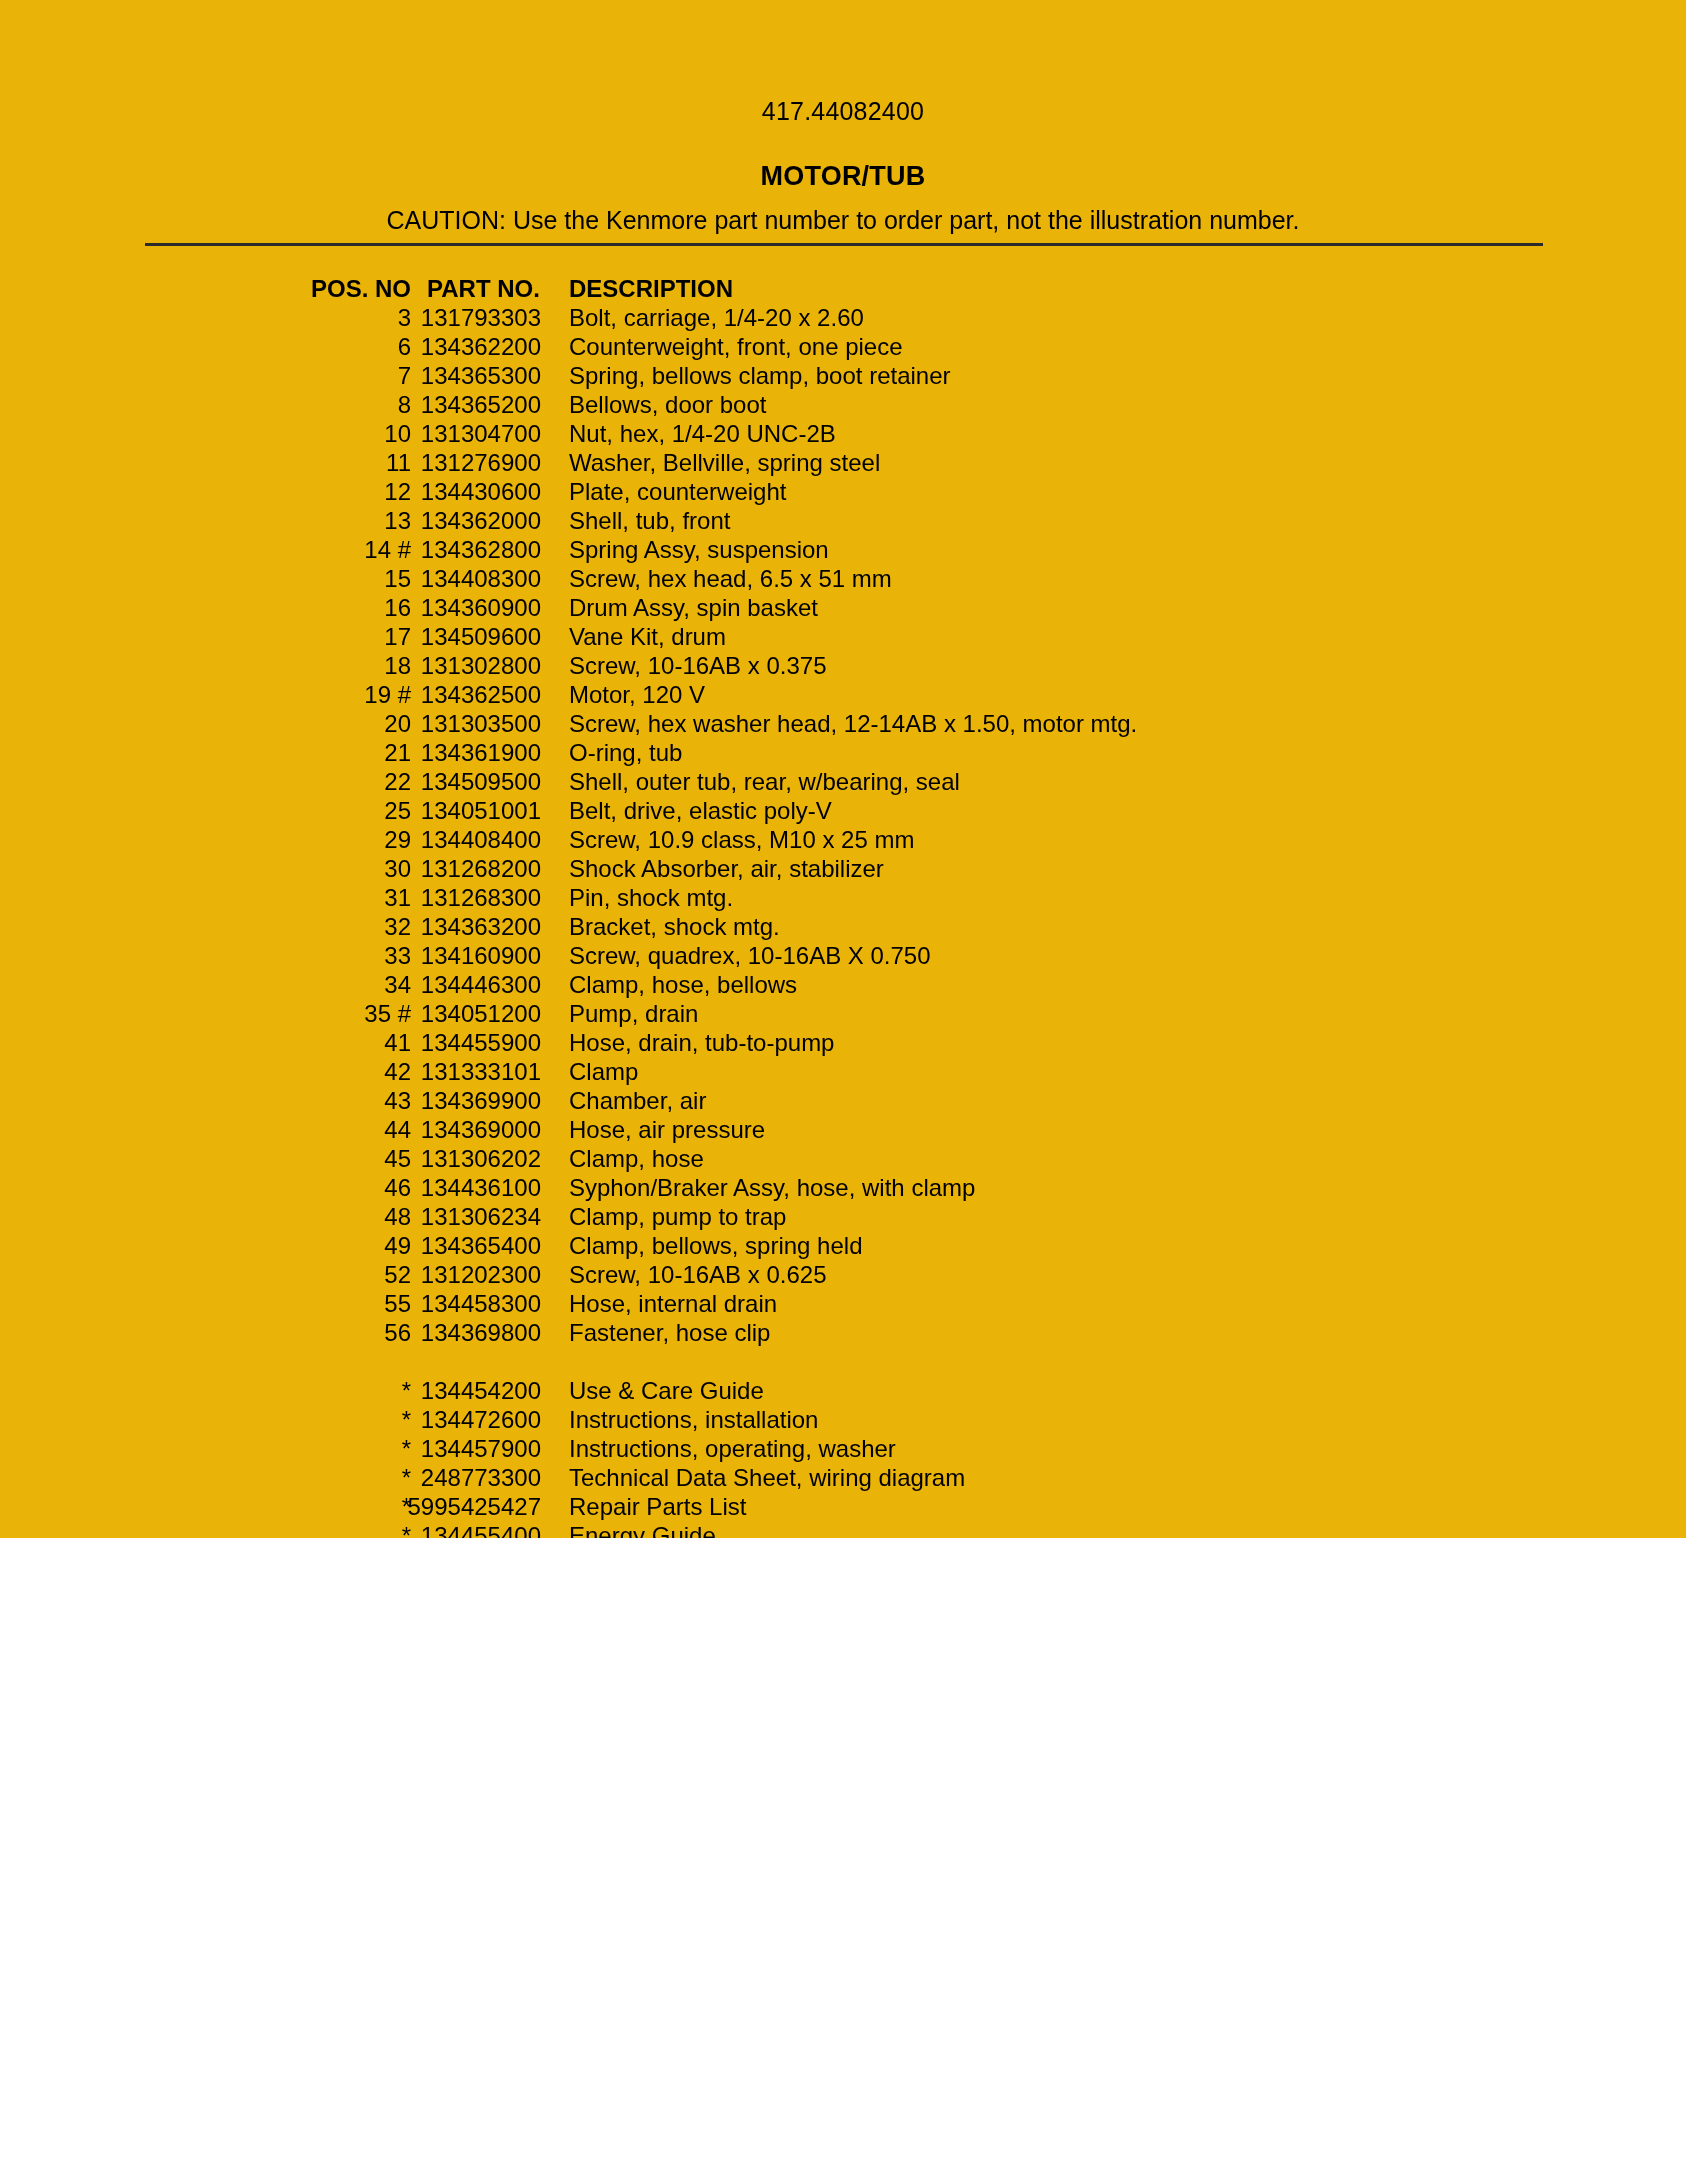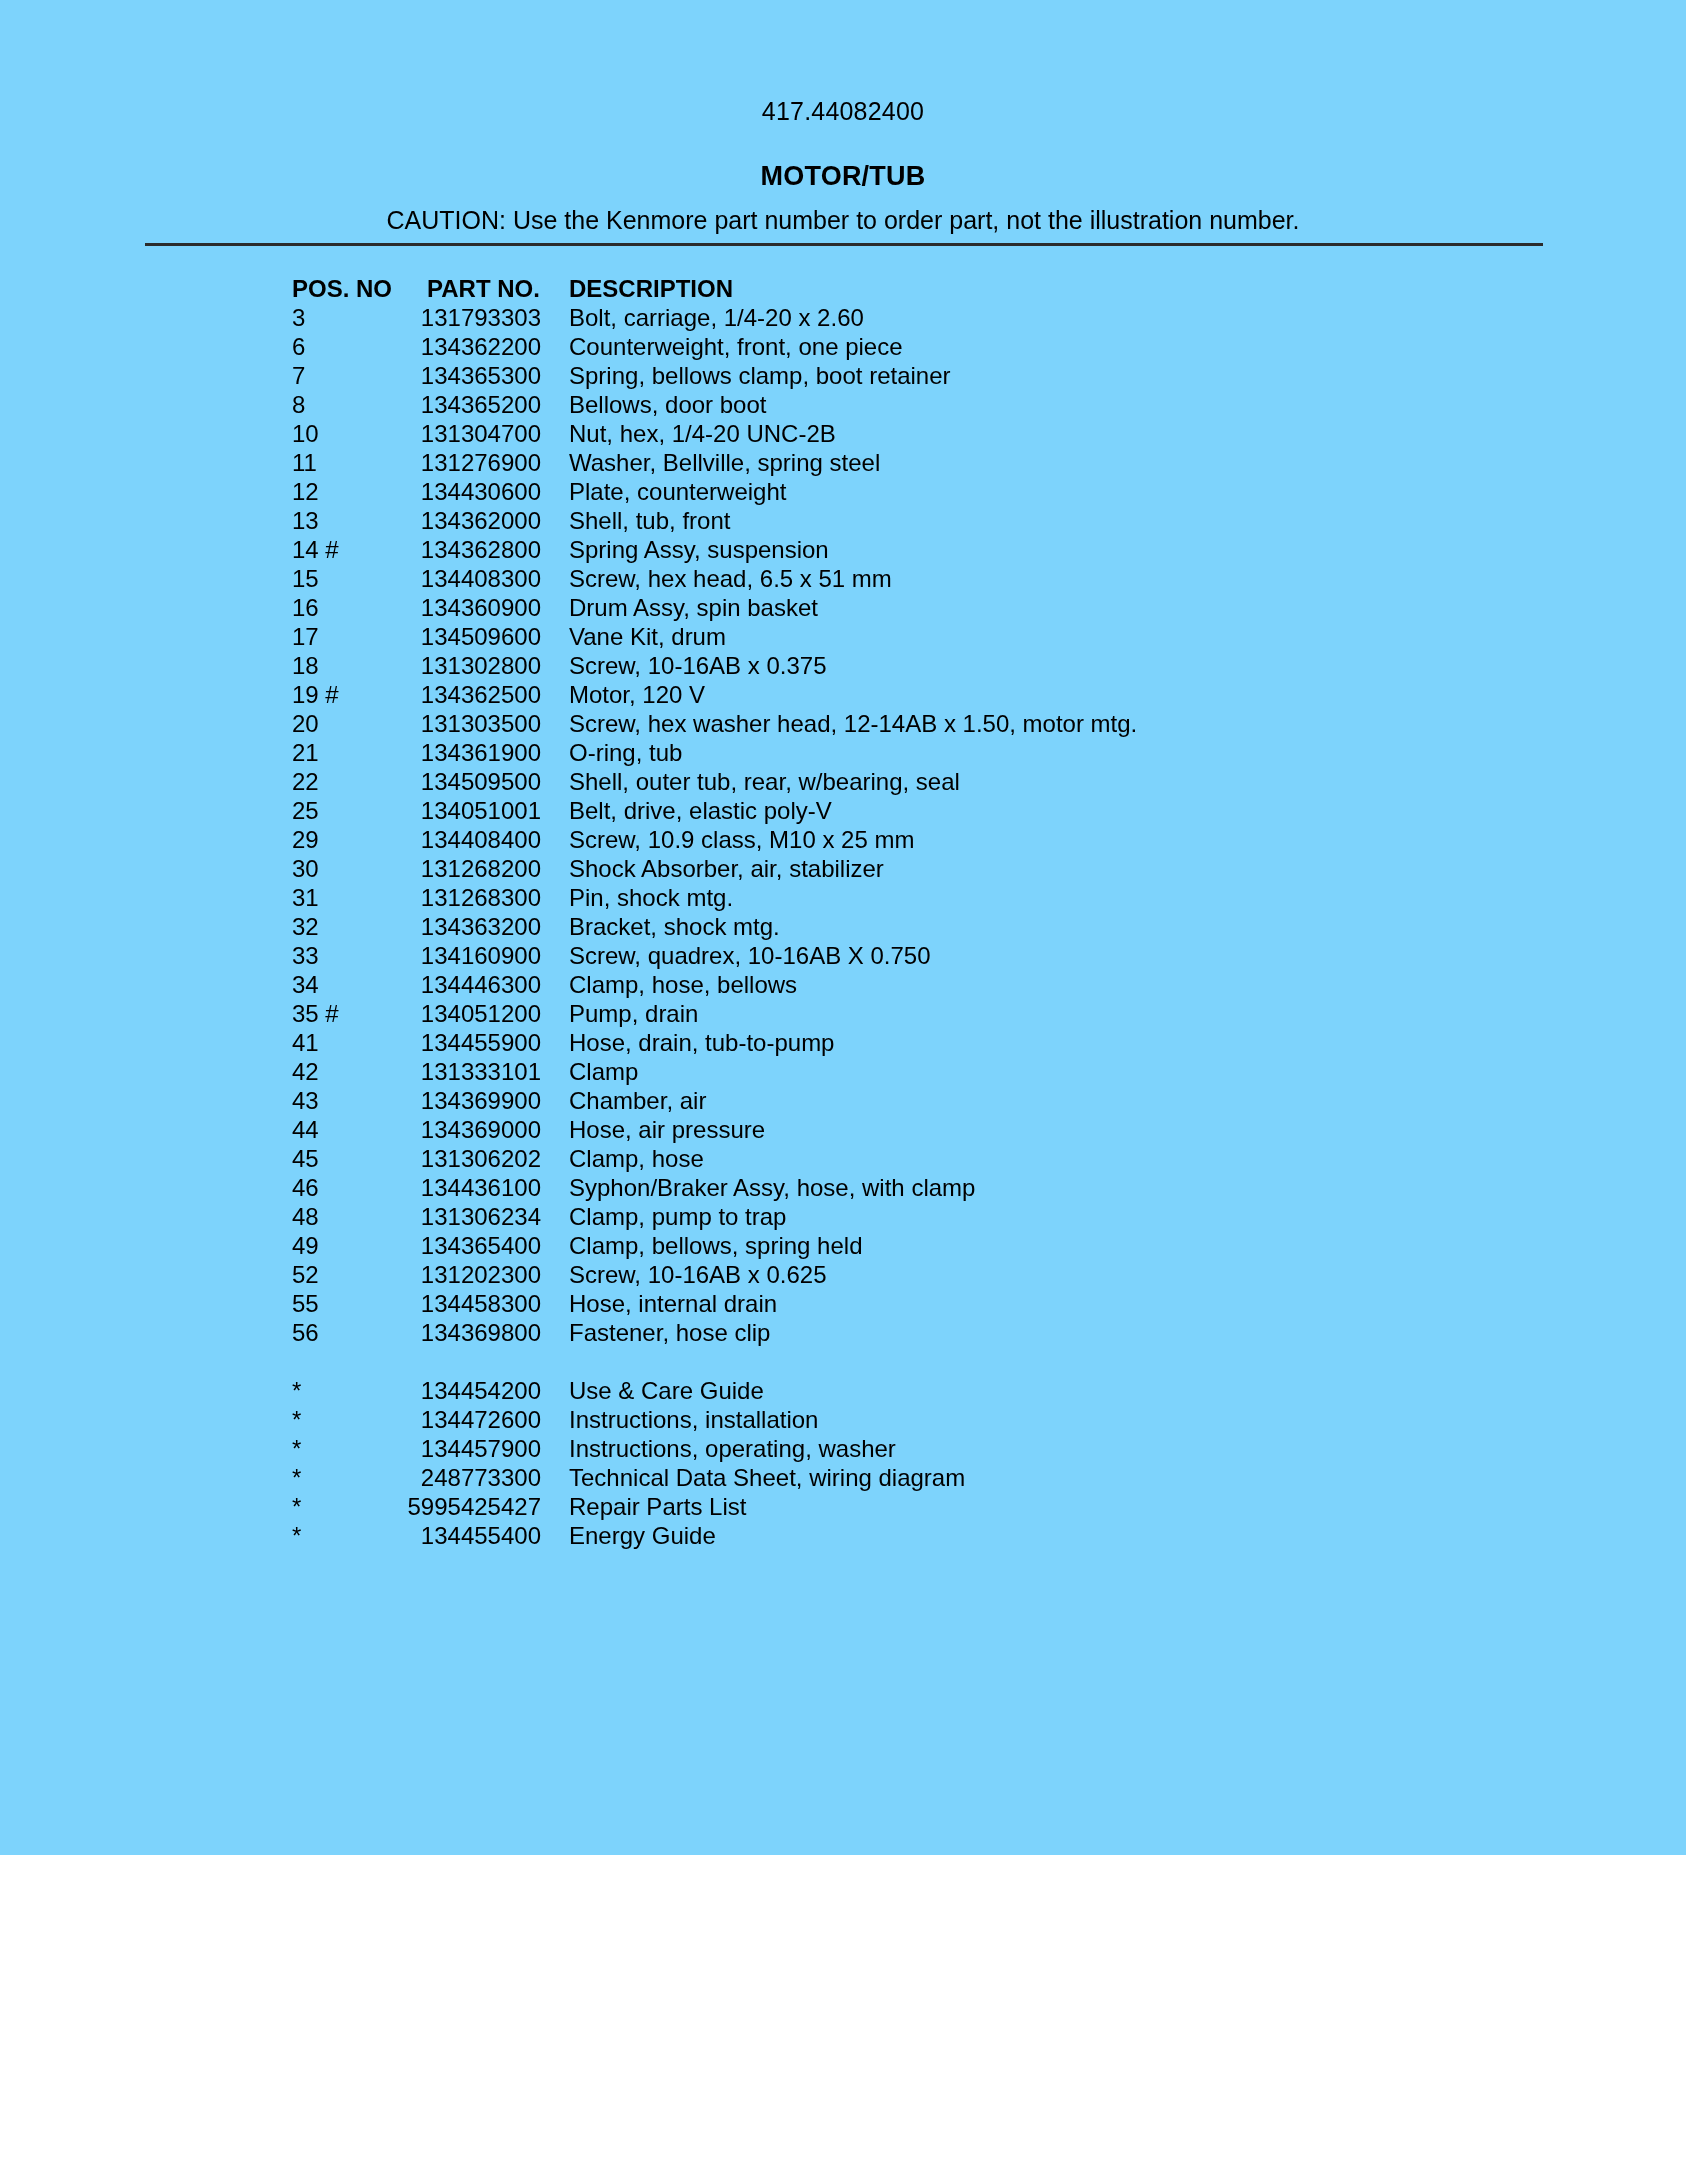--- a/index.html
+++ b/index.html
@@ -8,22 +8,22 @@
     padding: 0;
     background: #ffffff;
   }
   body {
     font-family: "Liberation Sans", sans-serif;
     color: #000000;
   }
   .page {
     position: relative;
     width: 1686px;
-    height: 1855px;
-    background: #7dd3fc;
+    height: 1538px;
+    background: #eab308;
     overflow: hidden;
     box-sizing: border-box;
   }
 
   
   .model-no {
     position: absolute;
     top: 99px;
     left: 0;
     width: 1686px;
@@ -82,21 +82,21 @@
     font-weight: bold;
   }
   .row.spacer {
     height: 29px;
   }
   .c-pos {
     position: absolute;
     left: 292px;
     top: 0;
     width: 119px;
-    text-align: left;
+    text-align: right;
   }
   .c-part {
     position: absolute;
     left: 365px;
     top: 0;
     width: 176px;
     text-align: right;
   }
   .row.head .c-part {
     left: 427px;

